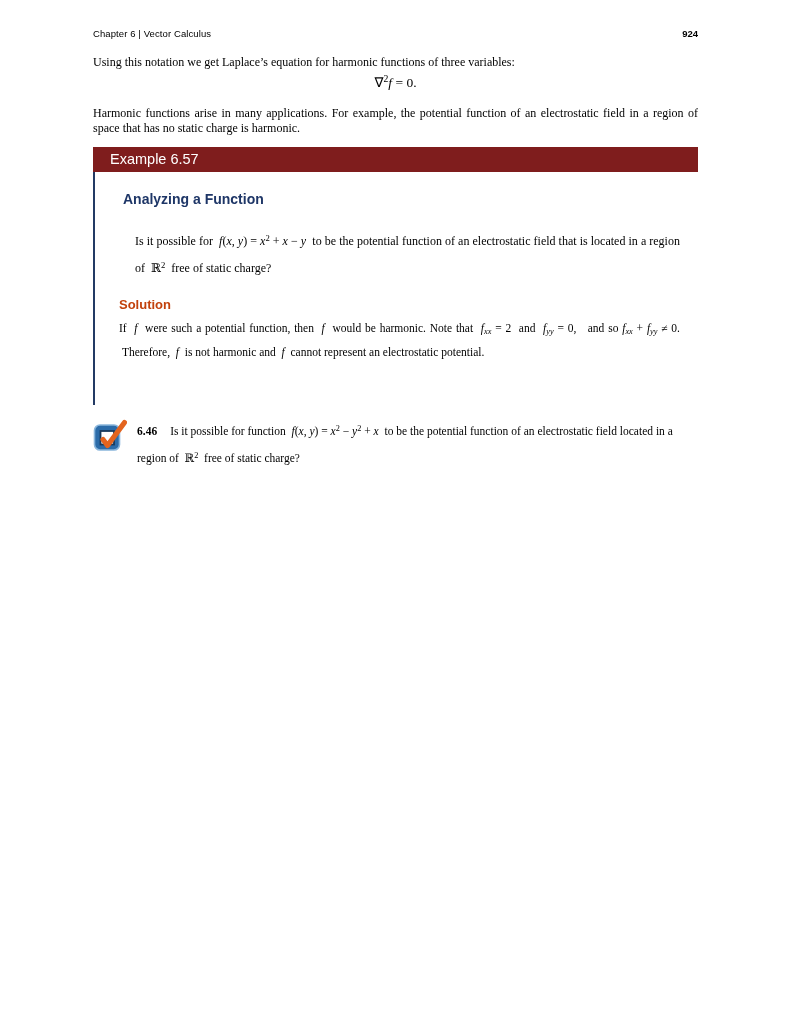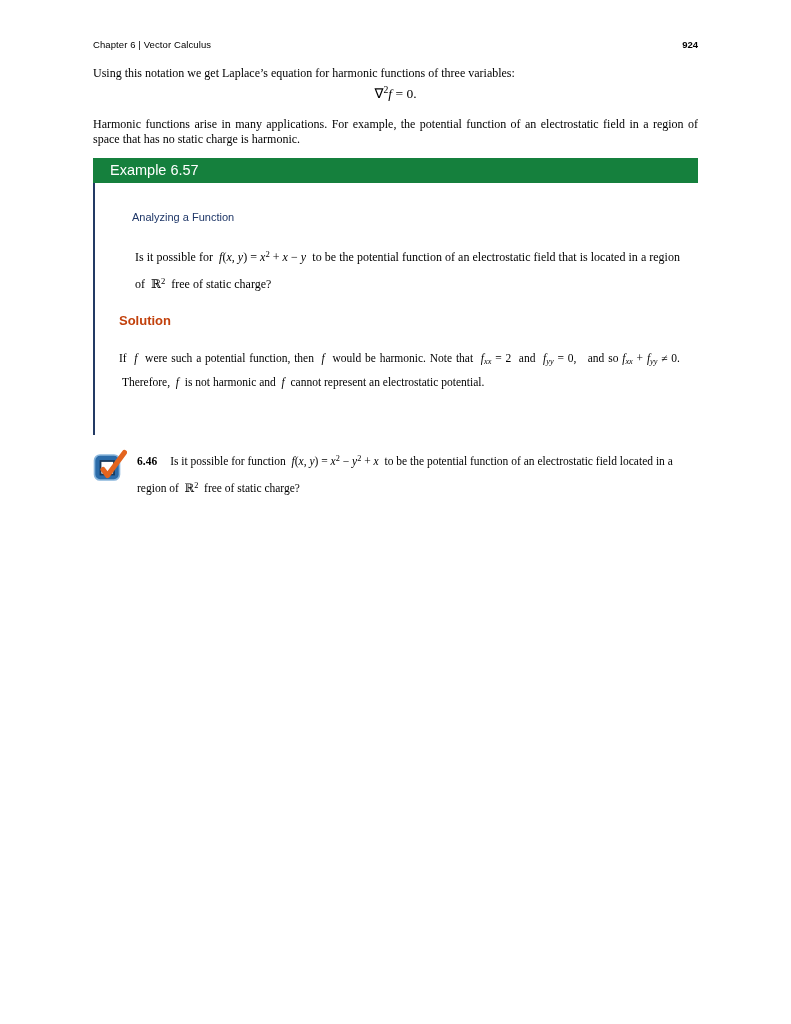--- a/index.html
+++ b/index.html
@@ -11,21 +11,21 @@
     padding:28px 93px 0 93px;
     font-family:"Liberation Serif", serif;
     font-size:12px;
     color:#000;
   }
   .page-header {
     display:flex; justify-content:space-between; align-items:baseline;
     font-family:"Liberation Sans", sans-serif;
     font-size:9.5px;
   }
-  .running-head { font-weight:normal; letter-spacing:.1px;margin-top:11px; }
+  .running-head { font-weight:normal; letter-spacing:.1px; }
   .page-number  { font-weight:bold; }
 
   .display-eq {
     text-align:center;
     font-size:13.5px;
     margin:31px 0 0 0;
   }
   .display-eq.laplace { margin-top:3px; }
 
   .body-par {
@@ -46,38 +46,38 @@
     color:#ffffff;
     font-family:"Liberation Sans", sans-serif;
     font-size:14.5px;
     padding:4px 10px 5px 17px;
   }
   .example-body {
     border-left:2px solid;
     padding:15px 18px 42px 24px;
   }
   .example-title {
-    margin:13px;
+    margin:4px;
     font-family:"Liberation Sans", sans-serif;
-    font-size:11px;
-    font-weight:normal;
+    font-size:14px;
+    font-weight:bold;
   }
   .example-question {
     margin:19px 0 0 16px;
     font-size:12px;
     line-height:24px;
   }
   .solution-heading {
     margin:17px 0 0 0;
     font-family:"Liberation Sans", sans-serif;
     font-size:13px;
     font-weight:bold;
   }
   .solution-text {
-    margin:20px 0 0 0;
+    margin:6px 0 0 0;
     font-size:11.5px;
     line-height:21px;
   }
 
   
   .checkpoint { margin-top:12px; display:flex; align-items:flex-start;gap:6px; }
   .cp-icon { flex:0 0 34px; width:34px; height:34px; margin-top:1px; }
   .cp-icon svg { display:block; }
   .cp-text {
     margin:0 0 0 4px;
@@ -98,21 +98,21 @@
   </header>
 
 
   <p class="body-par">Using this notation we get Laplace’s equation for harmonic functions of three variables:</p>
 
   <div class="display-eq laplace"><span>∇</span><span class="msup">2</span><span class="mi">f</span><span> = 0.</span></div>
 
   <p class="body-par justify">Harmonic functions arise in many applications. For example, the potential function of an electrostatic field in a region of space that has no static charge is harmonic.</p>
 
   <section class="example">
-    <div class="example-banner" style="background: #15803d;">Example 6.57</div>
+    <div class="example-banner" style="background: #7f1d1d;">Example 6.57</div>
     <div class="example-body" style="border-left-color: rgb(35, 58, 100);">
       <h3 class="example-title" style="color: rgb(30, 54, 103);">Analyzing a Function</h3>
       <p class="example-question justify"><span>Is it possible for&nbsp; </span><span class="mi">f</span><span>(</span><span class="mi">x</span><span>, </span><span class="mi">y</span><span>) = </span><span class="mi">x</span><span class="msup">2</span><span> + </span><span class="mi">x</span><span> − </span><span class="mi">y</span><span> &nbsp;to be the potential function of an electrostatic field that is located in a region of &nbsp;</span><span class="mbb">ℝ</span><span class="msup">2</span><span> &nbsp;free of static charge?</span></p>
       <h4 class="solution-heading" style="color: #c2410c;">Solution</h4>
       <p class="solution-text justify"><span>If&nbsp; </span><span class="mi">f</span><span> &nbsp;were such a potential function, then&nbsp; </span><span class="mi">f</span><span> &nbsp;would be harmonic. Note that&nbsp; </span><span class="mi">f</span><span class="msub">xx</span><span> = 2 &nbsp;and&nbsp; </span><span class="mi">f</span><span class="msub">yy</span><span> = 0,&nbsp; &nbsp;and so </span><span class="mi">f</span><span class="msub">xx</span><span> + </span><span class="mi">f</span><span class="msub">yy</span><span> ≠ 0. &nbsp;Therefore,&nbsp; </span><span class="mi">f</span><span> &nbsp;is not harmonic and&nbsp; </span><span class="mi">f</span><span> &nbsp;cannot represent an electrostatic potential.</span></p>
     </div>
   </section>
 
   <div class="checkpoint">
     <div class="cp-icon">

